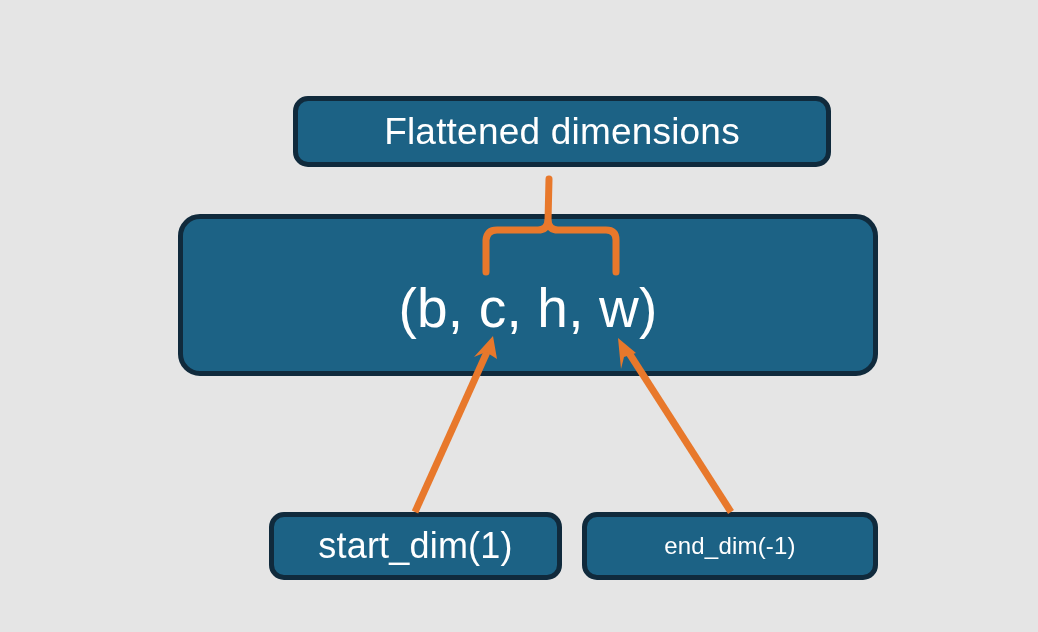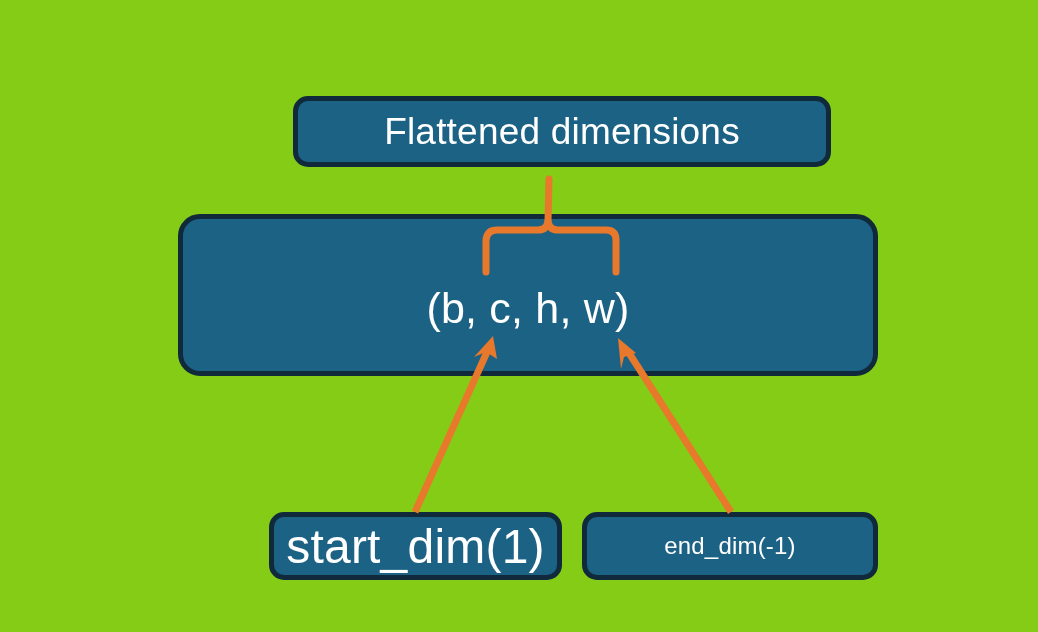--- a/index.html
+++ b/index.html
@@ -7,21 +7,21 @@
     padding: 0;
     background: #ffffff;
   }
   body {
     font-family: "Liberation Sans", sans-serif;
   }
   #canvas {
     position: relative;
     width: 1038px;
     height: 632px;
-    background: #84cc16;
+    background: #e5e5e5;
     overflow: hidden;
   }
   .node-box {
     position: absolute;
     box-sizing: border-box;
     background: #1c6285;
     border: 5px solid #102a3c;
     border-radius: 16px;
     display: flex;
     align-items: center;
@@ -37,32 +37,32 @@
     width: 538px;
     height: 71px;
     font-size: 37px;
     border-radius: 15px;
   }
   #box-shape {
     left: 178px;
     top: 214px;
     width: 700px;
     height: 162px;
-    font-size: 43px;
+    font-size: 55px;
     border-radius: 22px;
   }
   #box-shape .shape-label {
     margin-top: 26px;
   }
   #box-start-dim {
     left: 269px;
     top: 512px;
     width: 293px;
     height: 68px;
-    font-size: 48px;
+    font-size: 36px;
     border-radius: 15px;
   }
   #box-end-dim {
     left: 582px;
     top: 512px;
     width: 296px;
     height: 68px;
     font-size: 24px;
     border-radius: 15px;
   }

